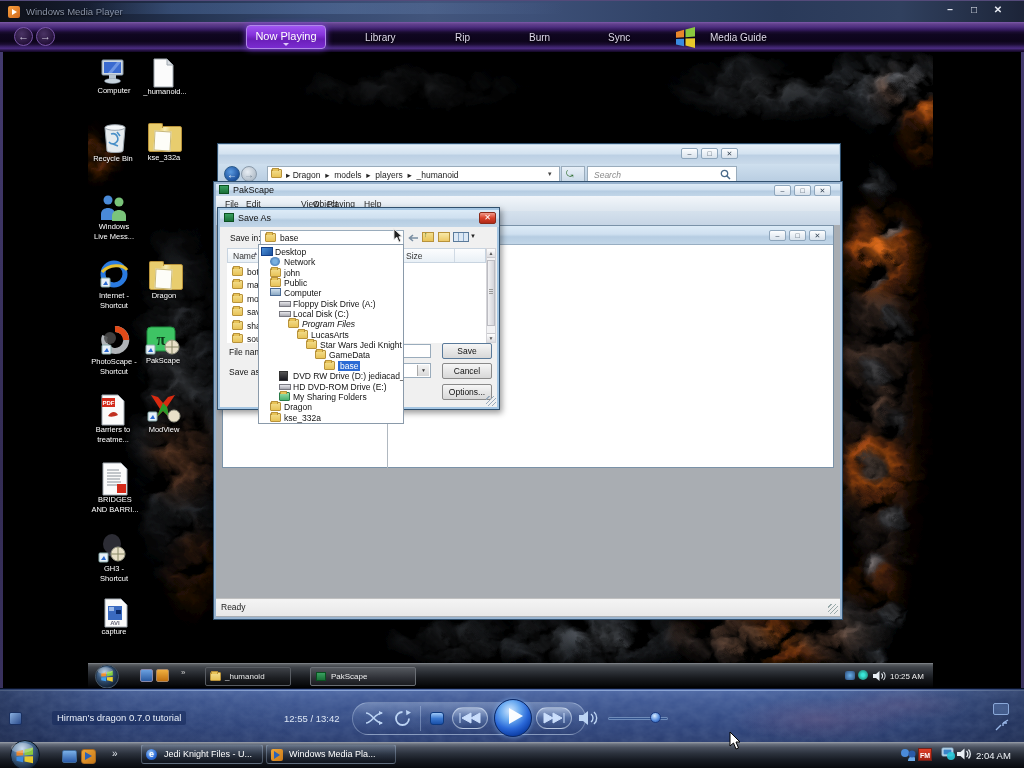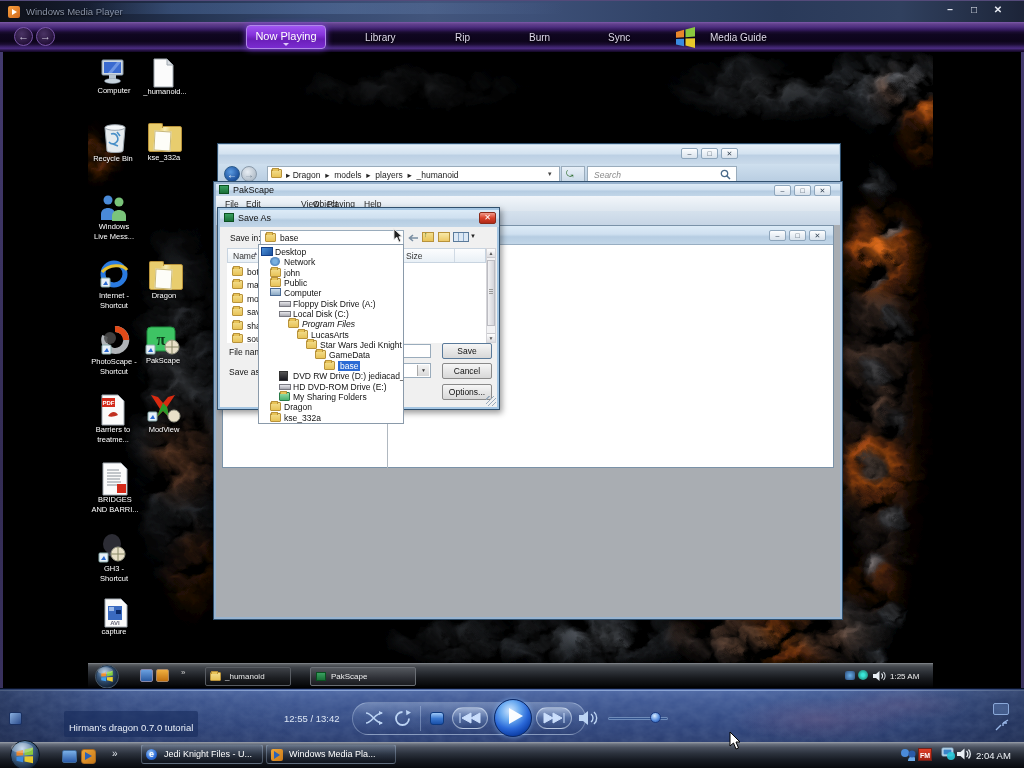--- a/index.html
+++ b/index.html
@@ -291,20 +291,24 @@
 
           <div class="ab" style="left:8px;top:43px;width:612px;height:243px;border:1px solid #7a92a8;background:#fff;">
             <div class="ab" style="left:0;top:0;width:610px;height:19px;background:linear-gradient(180deg,#dcebf7 0%,#cfe0f0 45%,#b6cde2 60%,#c2d6e8 100%);border-bottom:1px solid #98aec2;"></div>
             <div class="cbtn3" style="left:546px;top:4px;">
                 <i>–</i>
                 <i>□</i>
                 <i>✕</i>
               </div>
             <div class="ab" style="left:164px;top:20px;width:1px;height:222px;background:#b0b8c0;"></div>
           </div>
+          <div class="ab" style="left:2px;top:416px;width:624px;height:18px;background:linear-gradient(180deg,#f4f4f4,#e8e8e8);border-top:1px solid #c0c0c0;">
+            <div class="ab" style="left:5px;top:3px;font-size:8.5px;color:#222;">Ready</div>
+            <div class="ab" style="right:2px;bottom:2px;width:10px;height:10px;background:repeating-linear-gradient(135deg,transparent 0 2px,#9aa 2px 3px);"></div>
+          </div>
         </div>
 
         <div class="ab" style="left:217px;top:207px;width:283px;height:203px;border:1px solid #30506e;background:#f0f0f0;box-shadow:0 0 0 2px rgba(160,195,225,.95) inset, 2px 3px 6px rgba(0,0,0,.4);">
           <div class="ab" style="left:2px;top:2px;width:279px;height:17px;background:linear-gradient(180deg,#dcebf7 0%,#cfe0f0 45%,#b6cde2 60%,#c2d6e8 100%);"></div>
           <div class="ab" style="left:6px;top:5px;width:10px;height:9px;background:linear-gradient(180deg,#3aa060,#1a7038);border:1px solid #0a5020;"></div>
           <div class="ab" style="left:20px;top:5px;font-size:9px;color:#111;">Save As</div>
           <div class="ab" style="left:261px;top:4px;width:17px;height:12px;border-radius:2px;background:linear-gradient(180deg,#f09a8a,#d9412a 50%,#b02a18);border:1px solid #8a2a1a;color:#fff;font-size:8px;line-height:10px;text-align:center;">✕</div>
 
           <div class="lbl" style="left:12px;top:25px;">Save in:</div>
           <div class="tbox" style="left:42px;top:22px;width:144px;height:15px;">
@@ -429,21 +433,21 @@
           <div class="ab" style="left:222px;top:3px;width:106px;height:19px;border:1px solid #6a6e74;border-radius:2px;background:linear-gradient(180deg,#54585e,#2e3036 60%,#1a1b1f);">
             <div class="ab" style="left:5px;top:4px;width:10px;height:9px;background:linear-gradient(180deg,#3aa060,#1a7038);border:1px solid #0a5020;"></div>
             <div class="ab" style="left:20px;top:4px;font-size:8px;color:#f0f0f0;">PakScape</div>
           </div>
           <div class="ab" style="left:757px;top:7px;width:10px;height:9px;background:radial-gradient(circle,#6ab0e8,#2a4a7a);border-radius:2px;"></div>
           <div class="ab" style="left:770px;top:6px;width:10px;height:10px;background:radial-gradient(circle,#3ae8d8 20%,#186858);border-radius:50%;"></div>
           <svg class="ab" style="left:784px;top:6px;" width="14" height="12" viewBox="0 0 14 12">
             <path d="M1 4 h3 l3.5 -3 v10 l-3.5 -3 h-3 z" fill="#e8eef4"></path>
             <path d="M9.5 3.5 a3.5 3.5 0 0 1 0 5 M11.5 2 a6 6 0 0 1 0 8" stroke="#e8eef4" stroke-width="1.1" fill="none"></path>
           </svg>
-          <div class="ab" style="left:802px;top:8px;font-size:8px;color:#eee;">1:25 AM</div>
+          <div class="ab" style="left:802px;top:8px;font-size:8px;color:#eee;">10:25 AM</div>
         </div>
       </div>
     </div>
   </div>
   <div id="tbar" class="ab">
     <div class="ticon"></div>
     <div class="ttext">Windows Media Player</div>
     <div class="ab" style="left:85px;top:2px;width:480px;height:11px;background:linear-gradient(90deg,rgba(90,130,190,0),rgba(96,136,198,.30) 18%,rgba(130,170,225,.22) 55%,rgba(90,130,190,0));"></div>
     <div class="capbtns">
         <span>–</span>
@@ -473,21 +477,21 @@
     <div class="hl"></div>
     <div class="ab" style="left:0;top:0;width:1024px;height:54px;background:radial-gradient(ellipse 90px 22px at 820px 30px,rgba(215,110,130,.18),rgba(215,110,130,0)),radial-gradient(ellipse 70px 18px at 900px 16px,rgba(200,100,120,.14),rgba(200,100,120,0)),linear-gradient(90deg,rgba(10,18,40,.5) 0%,rgba(10,18,40,.12) 12%,rgba(255,255,255,0) 30%,rgba(255,255,255,0) 72%,rgba(10,18,40,.15) 88%,rgba(10,18,40,.45) 100%);"></div>
     <svg class="ab" style="left:0;top:2px;" width="1024" height="52">
       <filter id="cbn">
           <feTurbulence type="fractalNoise" baseFrequency="0.09 0.13" numOctaves="3" seed="4"></feTurbulence>
           <feColorMatrix type="matrix" values="0 0 0 0 0.35  0 0 0 0 0.45  0 0 0 0 0.65  0 0 0 0.5 0"></feColorMatrix>
         </filter>
       <rect width="1024" height="52" filter="url(#cbn)" opacity="0.35"></rect>
     </svg>
     <div class="ab" style="left:9px;top:23px;width:13px;height:13px;background:linear-gradient(135deg,#8ab0e0,#2a4a8a);border:1px solid #1a3060;border-radius:2px;"></div>
-    <div class="ab" style="left:52px;top:22px;height:26px;padding:10px 5px;background:rgba(20,40,90,.55);border-radius:2px;color:#e8eef8;font-size:9.5px;line-height:14px;margin-left:12px;">Hirman's dragon 0.7.0 tutorial</div>
+    <div class="ab" style="left:52px;top:22px;height:14px;padding:0 5px;background:rgba(20,40,90,.55);border-radius:2px;color:#e8eef8;font-size:9.5px;line-height:14px;">Hirman's dragon 0.7.0 tutorial</div>
     <div class="ab" style="left:284px;top:24px;color:#dce6f4;font-size:9.5px;">12:55 / 13:42</div>
     <div class="ab" style="left:352px;top:13px;width:234px;height:33px;border-radius:17px;background:linear-gradient(180deg,rgba(210,228,252,.30),rgba(120,150,200,.14) 45%,rgba(30,50,100,.2));border:1px solid rgba(220,235,255,.32);"></div>
     <svg class="ab" style="left:364px;top:21px;" width="20" height="17" viewBox="0 0 20 17">
       <path d="M2 3 C8 3 11 13 18 13 M2 13 C8 13 11 3 18 3" stroke="#bcd4f4" stroke-width="1.6" fill="none"></path>
       <path d="M15 1 l4 2 -4 2 z M15 11 l4 2 -4 2 z" fill="#bcd4f4"></path>
     </svg>
     <svg class="ab" style="left:393px;top:20px;" width="19" height="19" viewBox="0 0 19 19">
       <path d="M9.5 3 A 6.5 6.5 0 1 0 16 9.5" stroke="#bcd4f4" stroke-width="1.8" fill="none"></path>
       <path d="M13 1 l5 2.4 -4.6 2.8 z" fill="#bcd4f4"></path>
     </svg>

